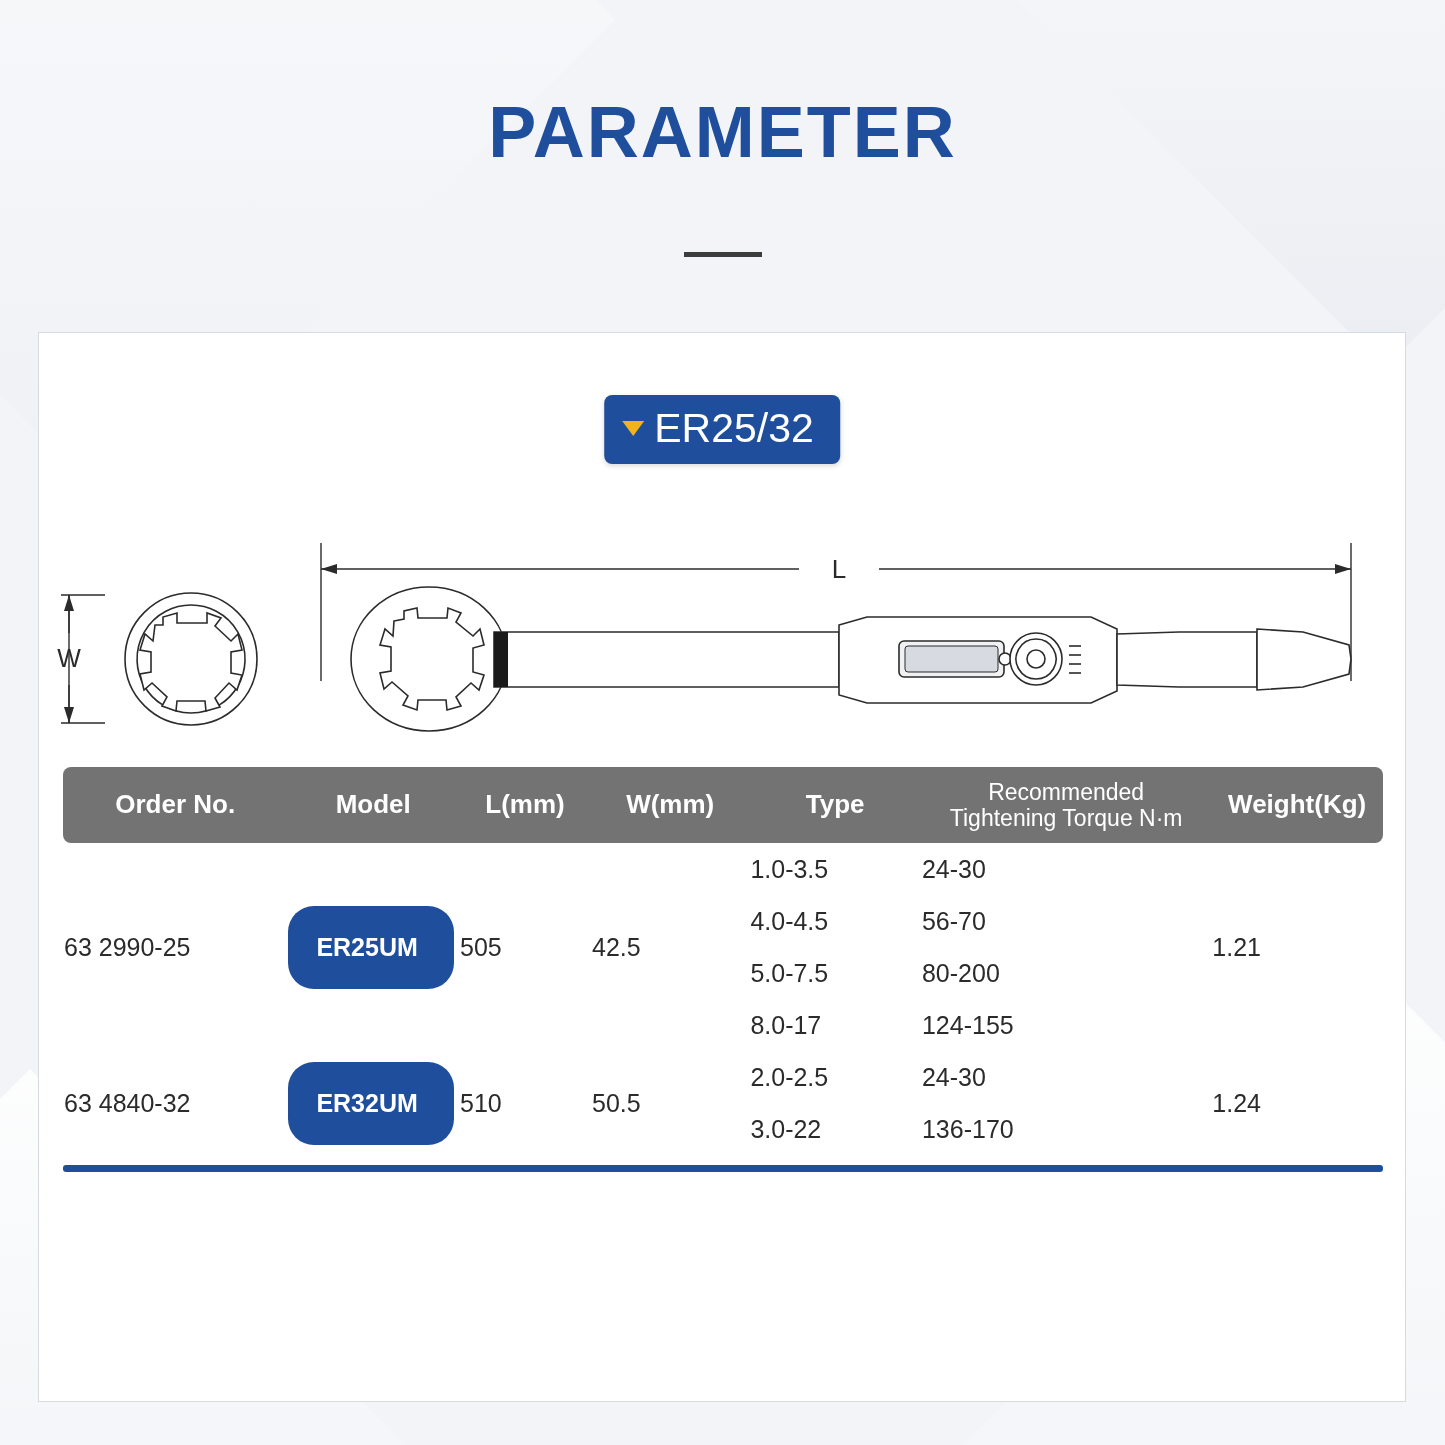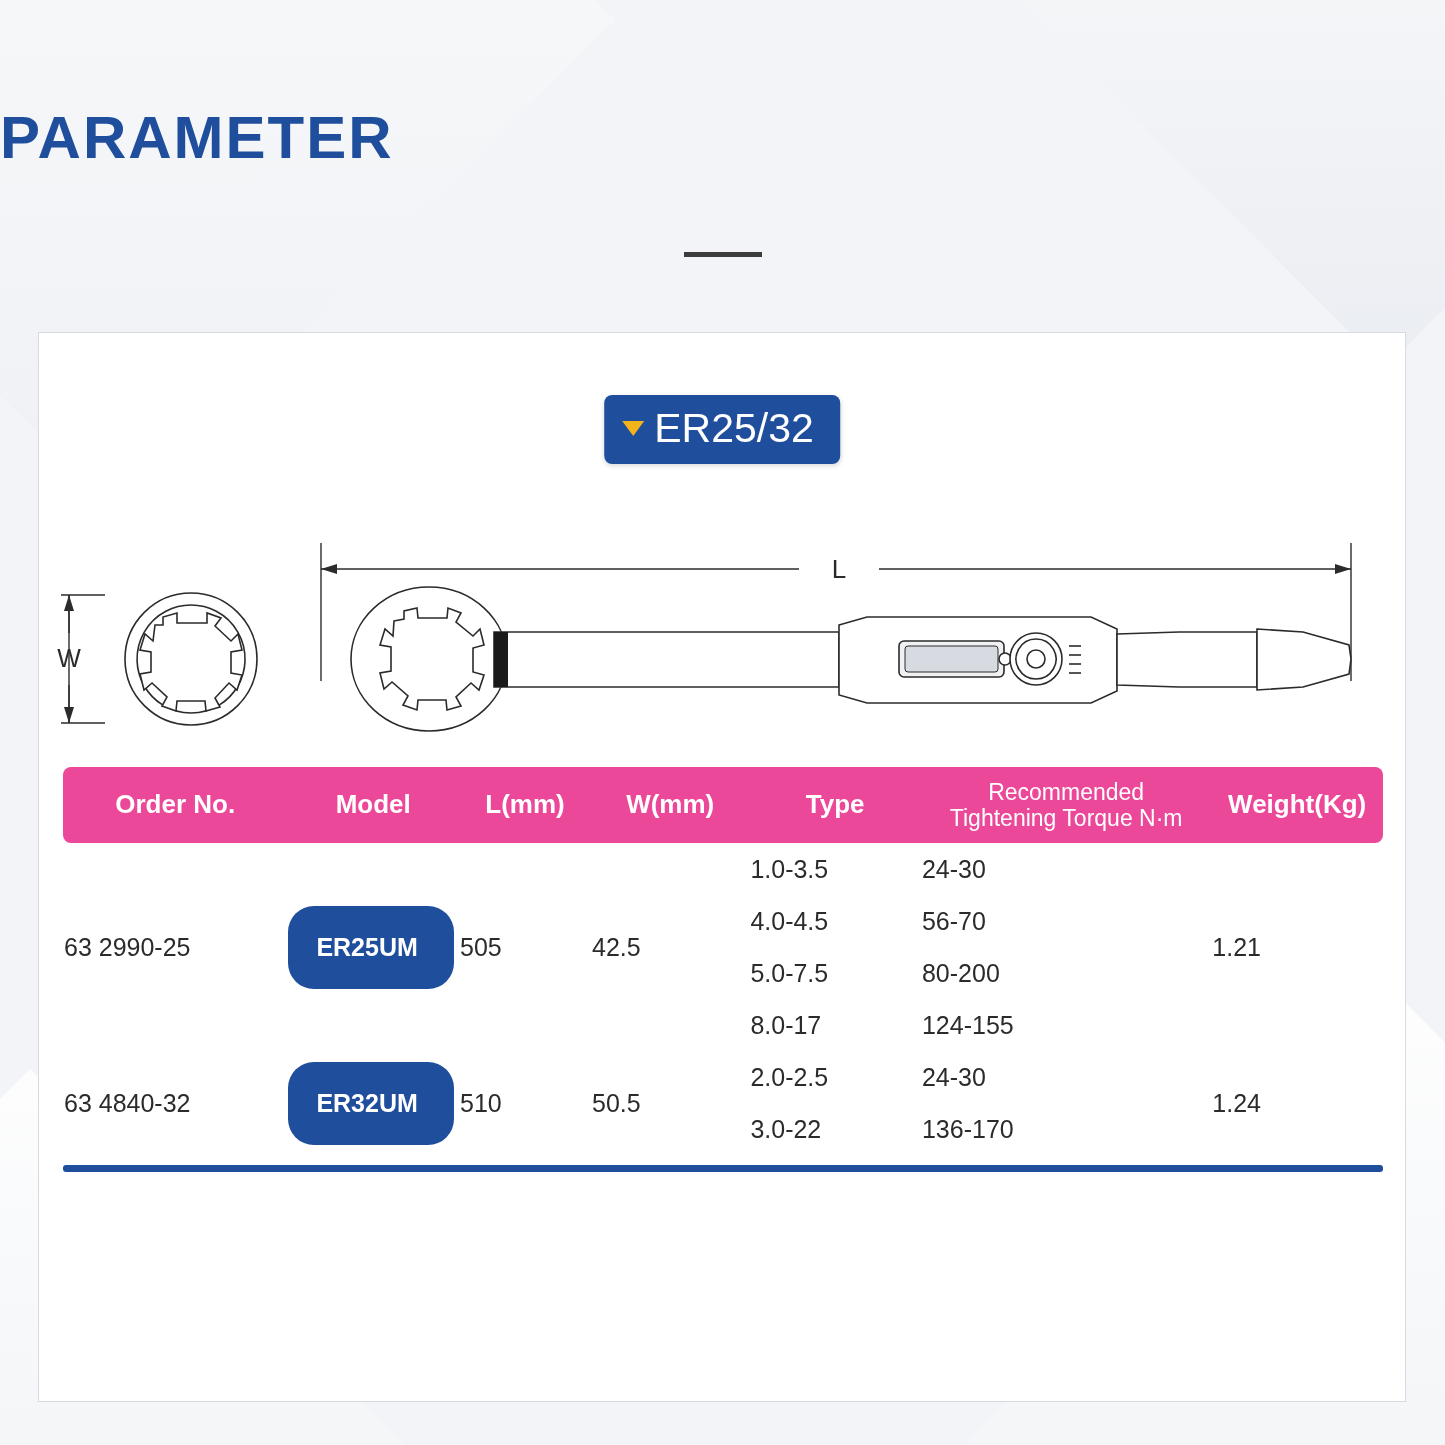--- a/index.html
+++ b/index.html
@@ -41,25 +41,25 @@
   }
   .bg-shape.s4 {
     width: 640px; height: 640px;
     right: -280px; bottom: -330px;
     transform: rotate(45deg);
     background: linear-gradient(135deg,#ffffff 0%, #e9ecf1 100%);
   }
 
   .page-title {
     position: absolute;
-    top: 108px;
+    top: 96px;
     left: 0;
     width: 100%;
-    text-align: left;
-    font-size: 60px;
+    text-align: center;
+    font-size: 72px;
     font-weight: bold;
     color: #1f4e9c;
     letter-spacing: 2px;
     line-height: 1;
   }
   .title-underline {
     position: absolute;
     top: 252px;
     left: 50%;
     transform: translateX(-50%);
@@ -115,21 +115,21 @@
     left: 24px;
     top: 434px;
     width: 1320px;
   }
   table.params {
     border-collapse: collapse;
     width: 100%;
     table-layout: fixed;
   }
   table.params thead th {
-    background: #ec4899;
+    background: #737373;
     color: #ffffff;
     font-size: 26px;
     font-weight: bold;
     height: 74px;
     vertical-align: middle;
     text-align: center;
     line-height: 1.15;
   }
   table.params thead th:first-child {
     border-top-left-radius: 8px;

